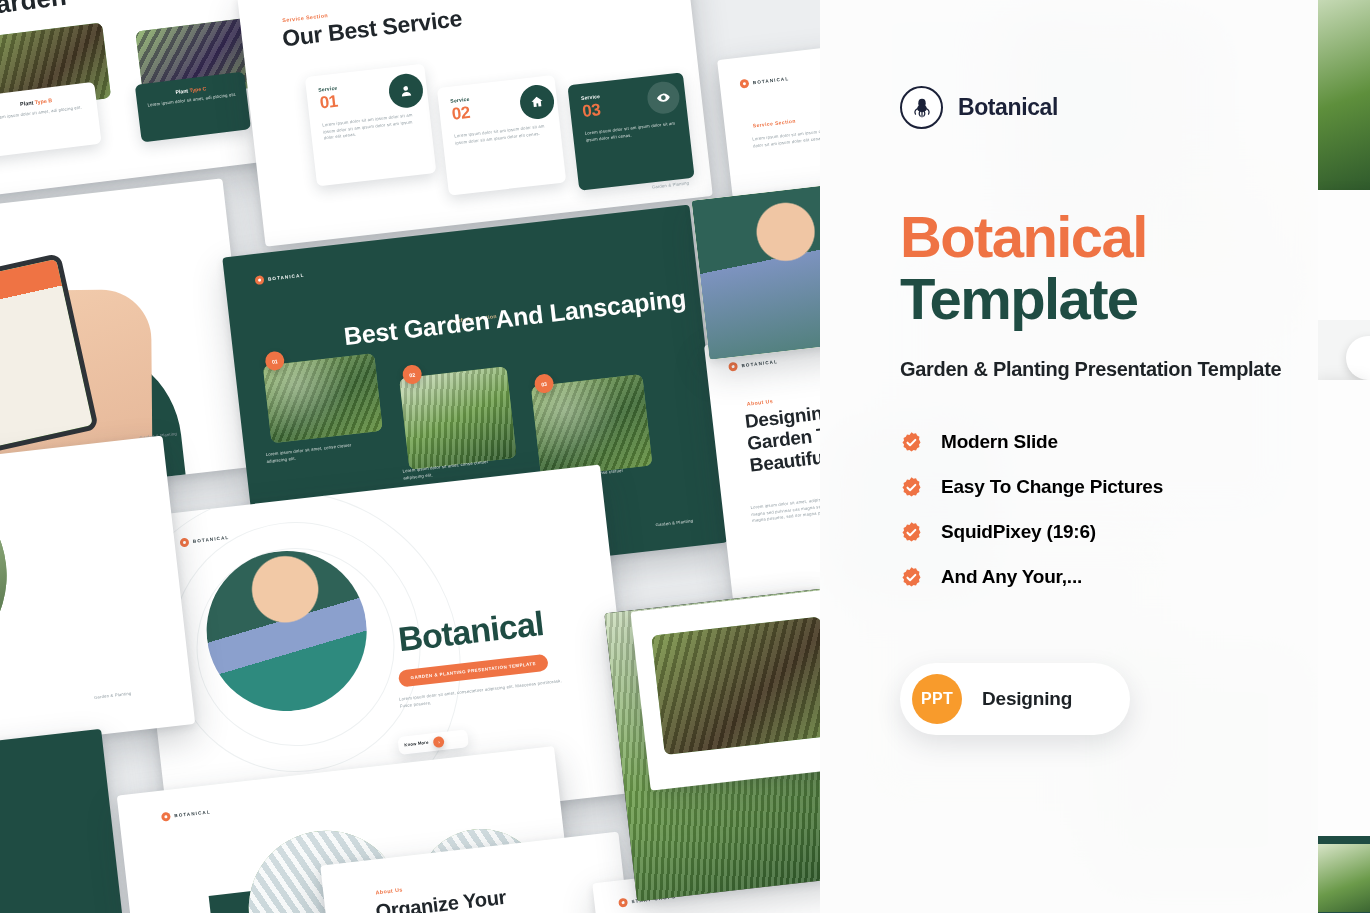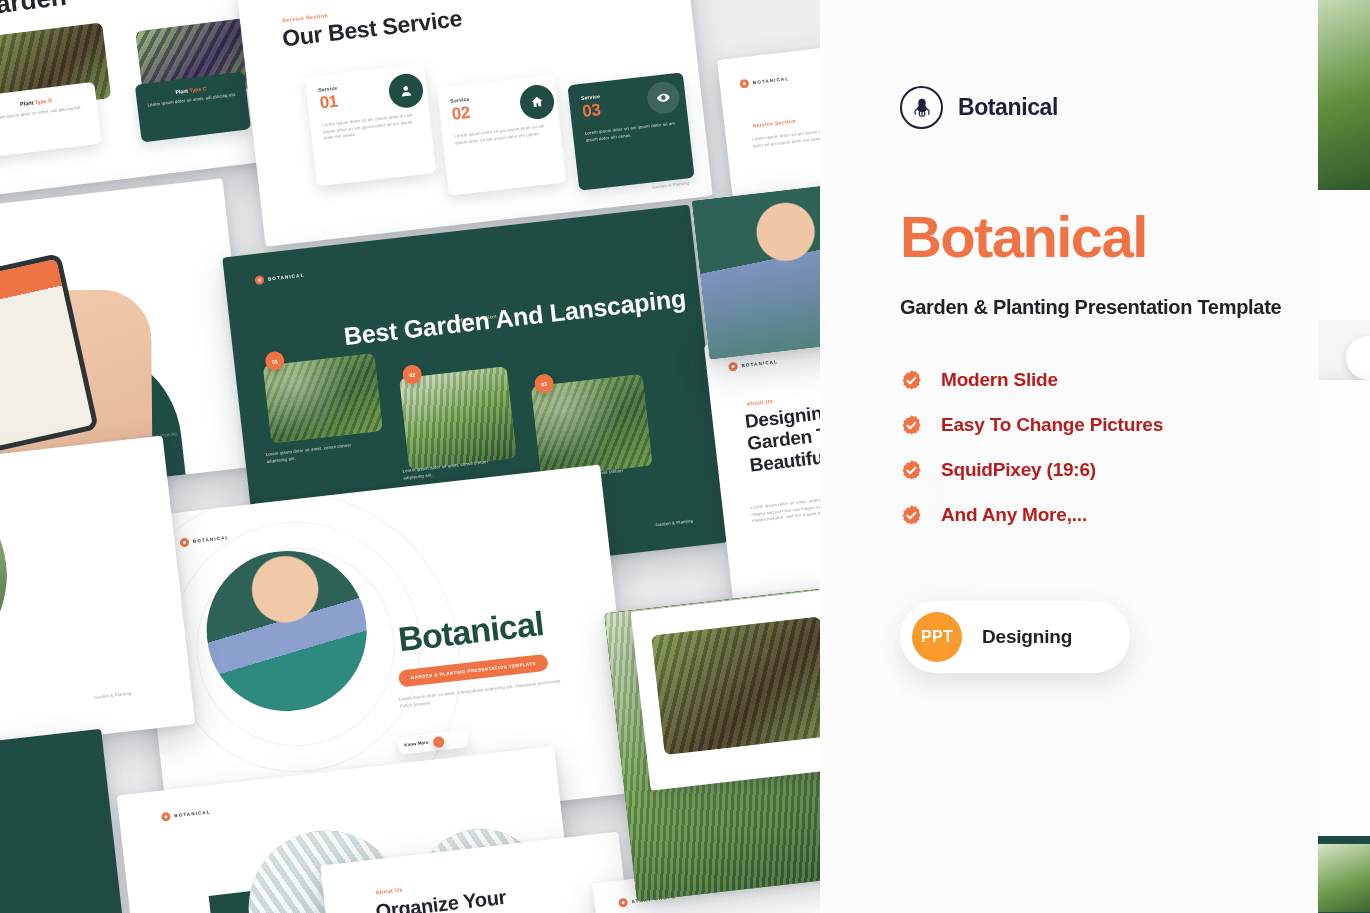--- a/index.html
+++ b/index.html
@@ -132,21 +132,21 @@
     display:flex; align-items:center; justify-content:center;
   }
   .logo-name { font-size:23px; font-weight:800; color:#1b2138; letter-spacing:-.4px; }
 
   .h-orange { font-size:58px; line-height:1.05; font-weight:800; color:#ef7344; letter-spacing:-1.6px; }
   .h-green  { font-size:58px; line-height:1.07; font-weight:800; color:#1f4c43; letter-spacing:-1.6px; }
   .subtitle { margin-top:28px; font-size:20px; font-weight:600; color:#1d2226; letter-spacing:-.3px; }
 
   .feat-list { margin-top:50px; display:flex; flex-direction:column; gap:22px; }
   .feat { display:flex; align-items:center; gap:18px; }
-  .feat-txt { font-size:19px; font-weight:700; color:#b91c1c; letter-spacing:-.2px; }
+  .feat-txt { font-size:19px; font-weight:700; color:#000000; letter-spacing:-.2px; }
   .seal { width:23px; height:23px; flex:0 0 23px; position:relative; }
 
   .ppt-card {
     margin-top:74px; width:230px; height:72px; background:#fff;
     border-radius:38px; display:flex; align-items:center; gap:20px;
     padding-left:12px;
     box-shadow:0 9px 26px rgba(40,50,60,.13);
   }
   .ppt-circle {
     width:50px; height:50px; border-radius:50%;
@@ -388,20 +388,21 @@
           <svg width="26" height="26" viewBox="0 0 32 32" fill="none">
             <ellipse cx="16" cy="10" rx="4.6" ry="5.4" fill="#1b2138"></ellipse>
             <ellipse cx="16" cy="16.5" rx="6" ry="4.6" fill="#1b2138"></ellipse>
             <path d="M10.2 17c-2.6 1.6-3.4 4.4-2.2 6.6M21.8 17c2.6 1.6 3.4 4.4 2.2 6.6M13.4 19.6c-1.2 2.4-1 4.8.5 6.4M18.6 19.6c1.2 2.4 1 4.8-.5 6.4M16 20.4v6.4" stroke="#1b2138" stroke-width="1.5" stroke-linecap="round"></path>
           </svg>
         </div>
         <div class="logo-name">Botanical</div>
       </div>
 
       <h1 class="h-orange">Botanical</h1>
+      <h1 class="h-green">Template</h1>
 
       <div class="subtitle">Garden &amp; Planting Presentation Template</div>
 
       <div class="feat-list">
 
         <div class="feat">
           <span class="seal">
             <svg width="23" height="23" viewBox="0 0 24 24">
               <path fill="#ef7344" d="M12 1.2l2.1 1.6 2.6-.5 1.2 2.4 2.4 1.2-.5 2.6L21.4 12l-1.6 2.1.5 2.6-2.4 1.2-1.2 2.4-2.6-.5L12 21.4l-2.1-1.6-2.6.5-1.2-2.4-2.4-1.2.5-2.6L2.6 12l1.6-2.1-.5-2.6 2.4-1.2 1.2-2.4 2.6.5z"></path>
               <path d="M7.8 12.2l2.7 2.7 5.5-5.6" stroke="#fff" stroke-width="2.1" fill="none" stroke-linecap="round" stroke-linejoin="round"></path>
@@ -430,21 +431,21 @@
           <span class="feat-txt">SquidPixey (19:6)</span>
         </div>
 
         <div class="feat">
           <span class="seal">
             <svg width="23" height="23" viewBox="0 0 24 24">
               <path fill="#ef7344" d="M12 1.2l2.1 1.6 2.6-.5 1.2 2.4 2.4 1.2-.5 2.6L21.4 12l-1.6 2.1.5 2.6-2.4 1.2-1.2 2.4-2.6-.5L12 21.4l-2.1-1.6-2.6.5-1.2-2.4-2.4-1.2.5-2.6L2.6 12l1.6-2.1-.5-2.6 2.4-1.2 1.2-2.4 2.6.5z"></path>
               <path d="M7.8 12.2l2.7 2.7 5.5-5.6" stroke="#fff" stroke-width="2.1" fill="none" stroke-linecap="round" stroke-linejoin="round"></path>
             </svg>
           </span>
-          <span class="feat-txt">And Any More,...</span>
+          <span class="feat-txt">And Any Your,...</span>
         </div>
 
       </div>
 
       <div class="ppt-card">
         <div class="ppt-circle">PPT</div>
         <div class="ppt-label">Designing</div>
       </div>
 
     </div>

